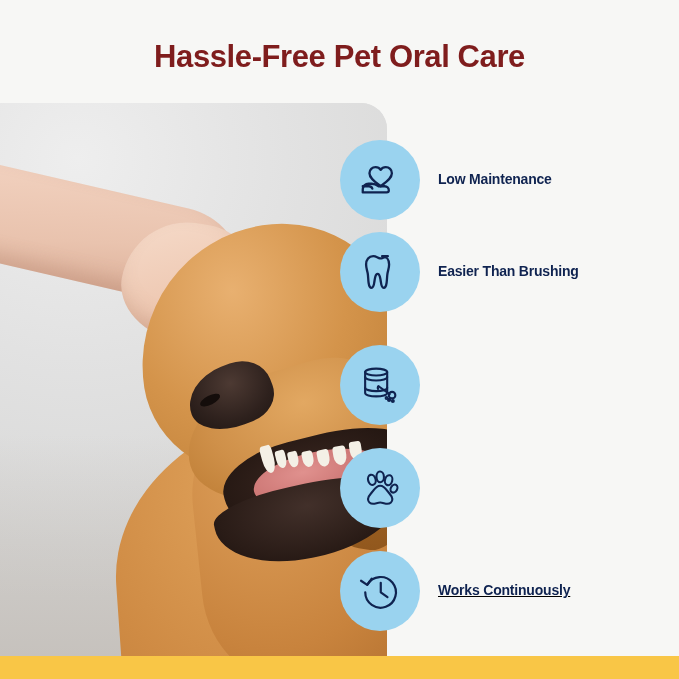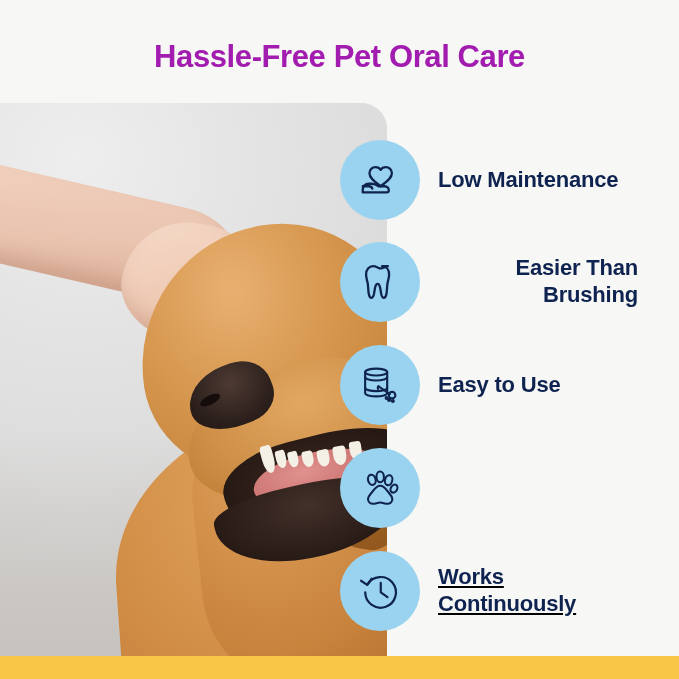--- a/index.html
+++ b/index.html
@@ -28,21 +28,21 @@
   
   .headline {
     position: absolute;
     top: 38px;
     left: 0;
     width: 679px;
     text-align: center;
     font-size: 31px;
     font-weight: bold;
     letter-spacing: -0.4px;
-    color: #a21caf;
+    color: #7f1d1d;
     line-height: 1.2;
   }
 
   
   .photo-panel {
     position: absolute;
     left: 0;
     top: 103px;
     width: 387px;
     height: 553px;
@@ -248,39 +248,39 @@
   }
 
   .feature-row {
     position: absolute;
     display: flex;
     align-items: center;
     gap: 18px;
     left: 0;
   }
   .feature-row:nth-child(1) { top: 0px; }
-  .feature-row:nth-child(2) { top: 102px; text-align: right; }
+  .feature-row:nth-child(2) { top: 92px; text-align: right; }
   .feature-row:nth-child(3) { top: 205px; }
   .feature-row:nth-child(4) { top: 308px; }
   .feature-row:nth-child(5) { top: 411px; text-decoration: underline; }
 
   .icon-circle {
     width: 80px;
     height: 80px;
     min-width: 80px;
     border-radius: 50%;
     background: #9ad3ef;
     display: flex;
     align-items: center;
     justify-content: center;
   }
   .icon-circle svg { display:block; }
 
   .feature-label {
-    font-size: 22px;
+    font-size: 14px;
     font-weight: bold;
     color: #0f2350;
     line-height: 1.22;
     letter-spacing: -0.2px;
     max-width: 200px;
   }
 </style>
 </head>
 <body>
 
@@ -353,21 +353,20 @@
           <path d="M8.5 15.7v16.6c0 2 5.1 3.6 11.5 3.6s11.5-1.6 11.5-3.6V15.7"></path>
           <path d="M8.5 26.8c0 2 5.1 3.6 11.5 3.6s11.5-1.6 11.5-3.6"></path>
           <path d="M22.5 25.3l11.6 8.3"></path>
           <path d="M22.5 25.3c-.9.6-1.1 1.9-.5 2.8"></path>
           <circle cx="36.6" cy="34.6" r="3.4"></circle>
           <circle cx="33.5" cy="39.6" r="1.1"></circle>
           <circle cx="37.4" cy="40.6" r="1"></circle>
           <circle cx="30.8" cy="37.6" r=".9"></circle>
         </svg>
       </div>
-      <div class="feature-label">Easy to Use</div>
     </div>
 
     <div class="feature-row">
       <div class="icon-circle">
         <svg width="46" height="46" viewBox="0 0 48 48" fill="none" stroke="#0f2350" stroke-width="2.2" stroke-linecap="round" stroke-linejoin="round">
           <ellipse cx="15.5" cy="15.5" rx="3.9" ry="5.4" transform="rotate(-16 15.5 15.5)"></ellipse>
           <ellipse cx="24.2" cy="12.4" rx="3.9" ry="5.6" transform="rotate(-3 24.2 12.4)"></ellipse>
           <ellipse cx="33" cy="15.9" rx="3.8" ry="5.3" transform="rotate(16 33 15.9)"></ellipse>
           <ellipse cx="38.6" cy="24.6" rx="3.3" ry="4.4" transform="rotate(30 38.6 24.6)"></ellipse>
           <path d="M24.2 21.6c-4.2 0-6.1 3.5-8.1 6.3-1.9 2.6-4.6 4.3-4.6 7.5 0 2.9 2.3 5 5.3 5 2.5 0 4.7-1.2 7.4-1.2s4.9 1.2 7.4 1.2c3 0 5.3-2.1 5.3-5 0-3.2-2.7-4.9-4.6-7.5-2-2.8-3.9-6.3-8.1-6.3z"></path>

